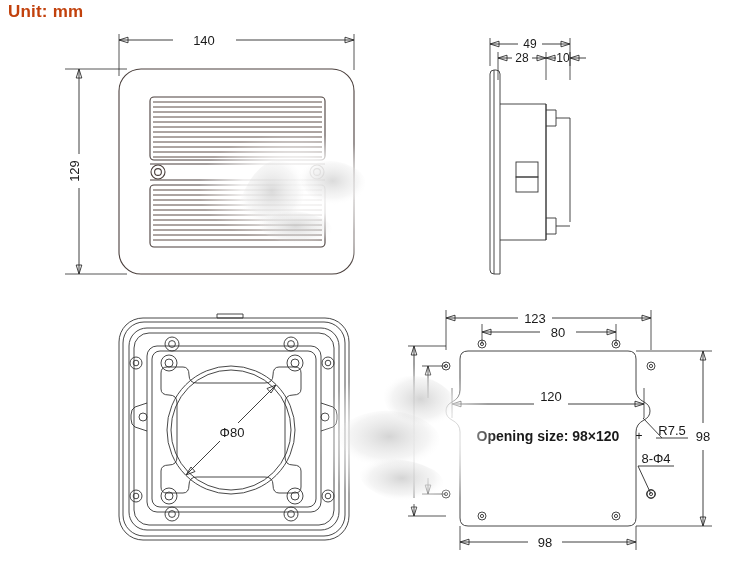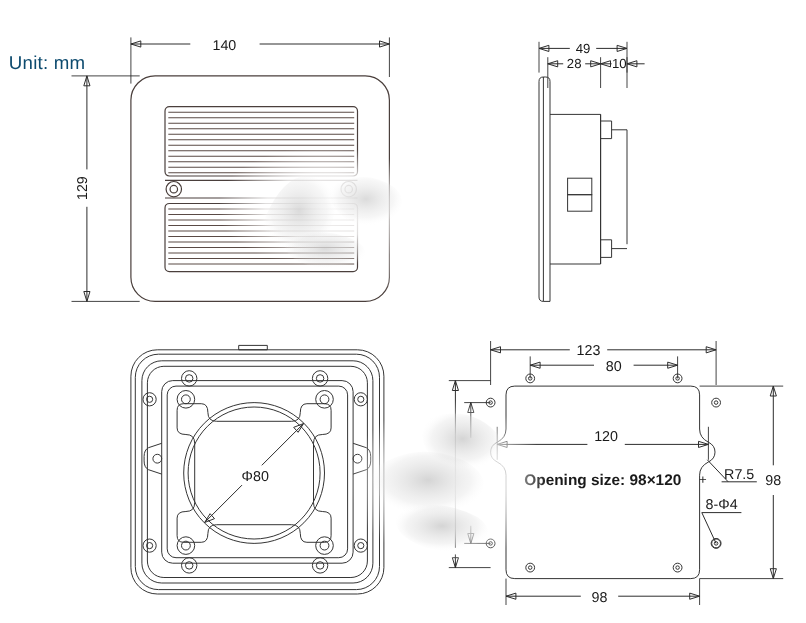--- a/index.html
+++ b/index.html
@@ -20,25 +20,24 @@
     width: 733px;
     height: 566px;
     background: #ffffff;
   }
   .unit-title {
     position: absolute;
     left: 8px;
     top: 2px;
     font-family: "Liberation Sans", sans-serif;
     font-size: 17px;
-    font-weight: normal;
-    color: #0c4a6e;
+    font-weight: bold;
+    color: #c2410c;
     letter-spacing: 0.2px;
     white-space: nowrap;
-    margin-top: 46px;
   }
   svg { display: block; }
   svg text {
     font-family: "Liberation Sans", sans-serif;
     fill: #1a1a1a;
   }
   .dim-txt { font-size: 13px; }
   .dim-txt-sm { font-size: 12px; }
   .open-txt { font-size: 14px; font-weight: bold; }
   .body-ln { stroke: #4a3f3c; fill: none; stroke-width: 1.1; }

